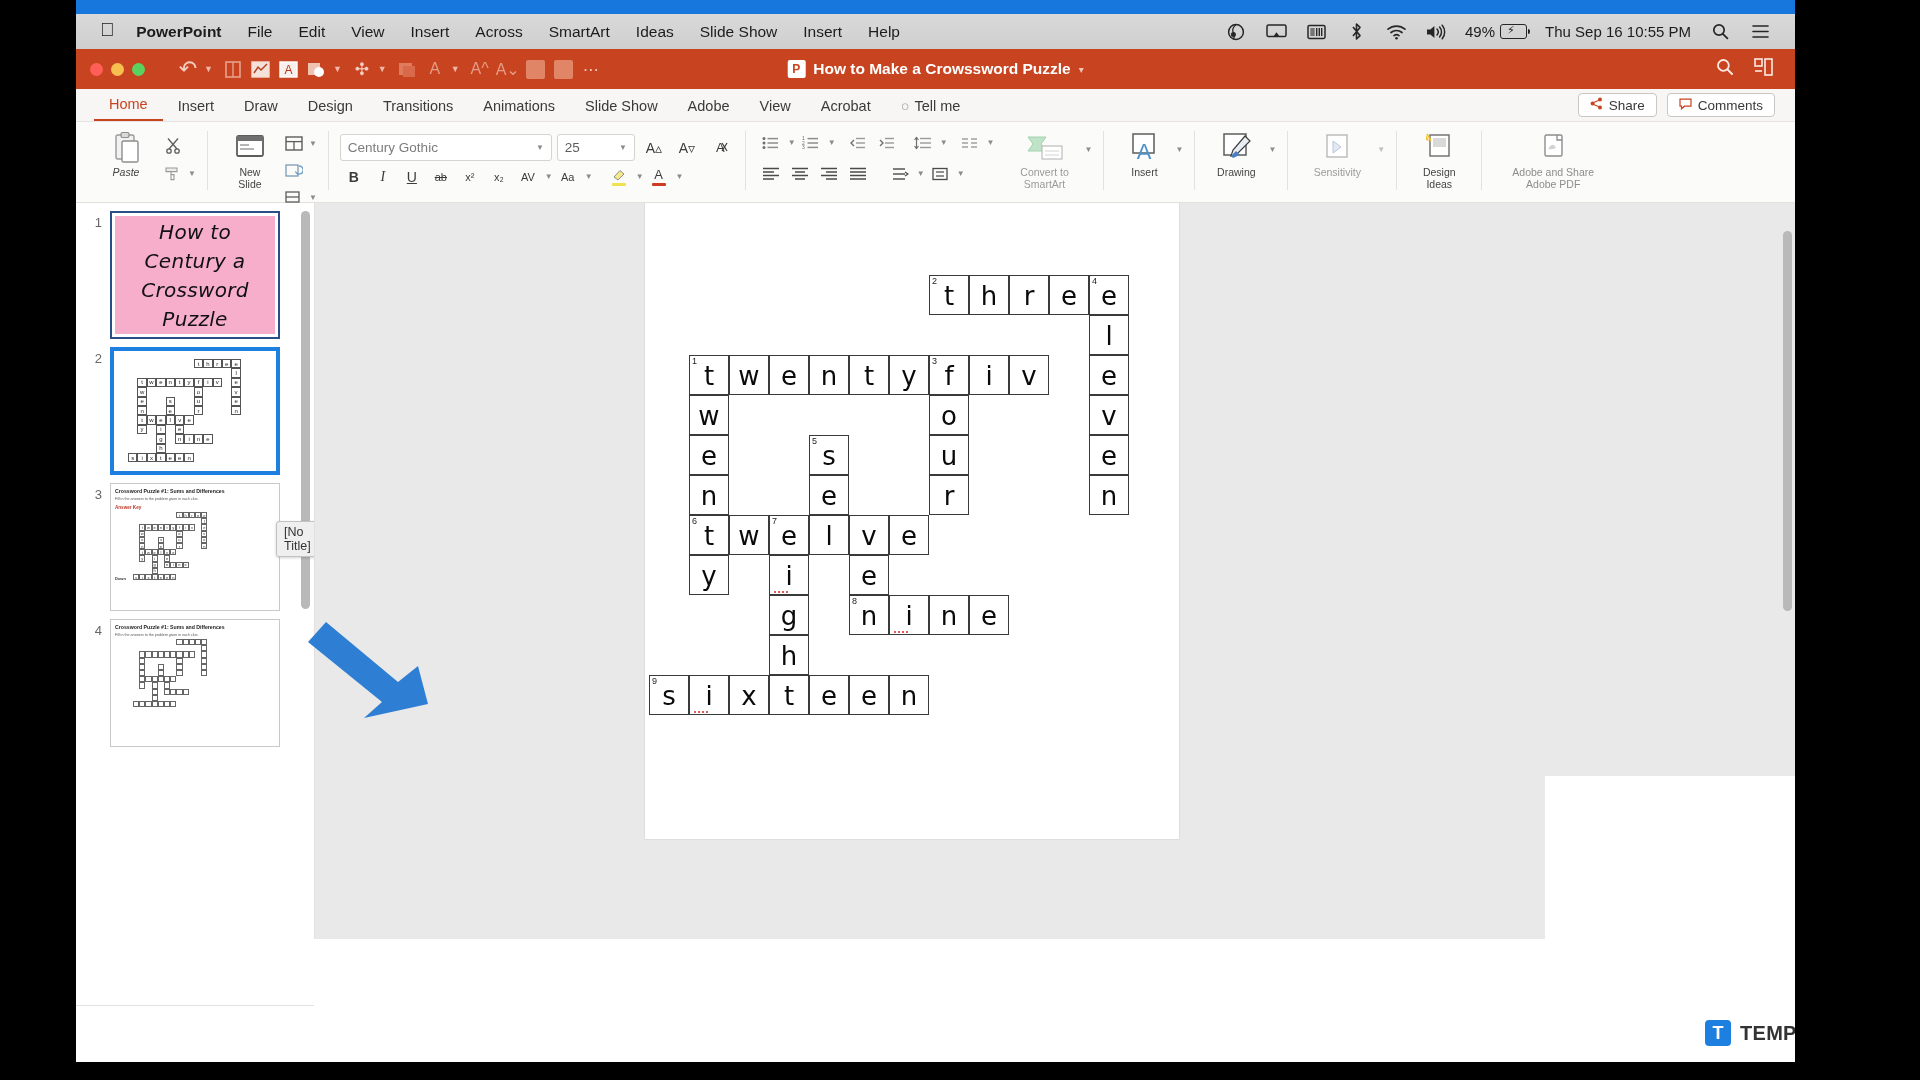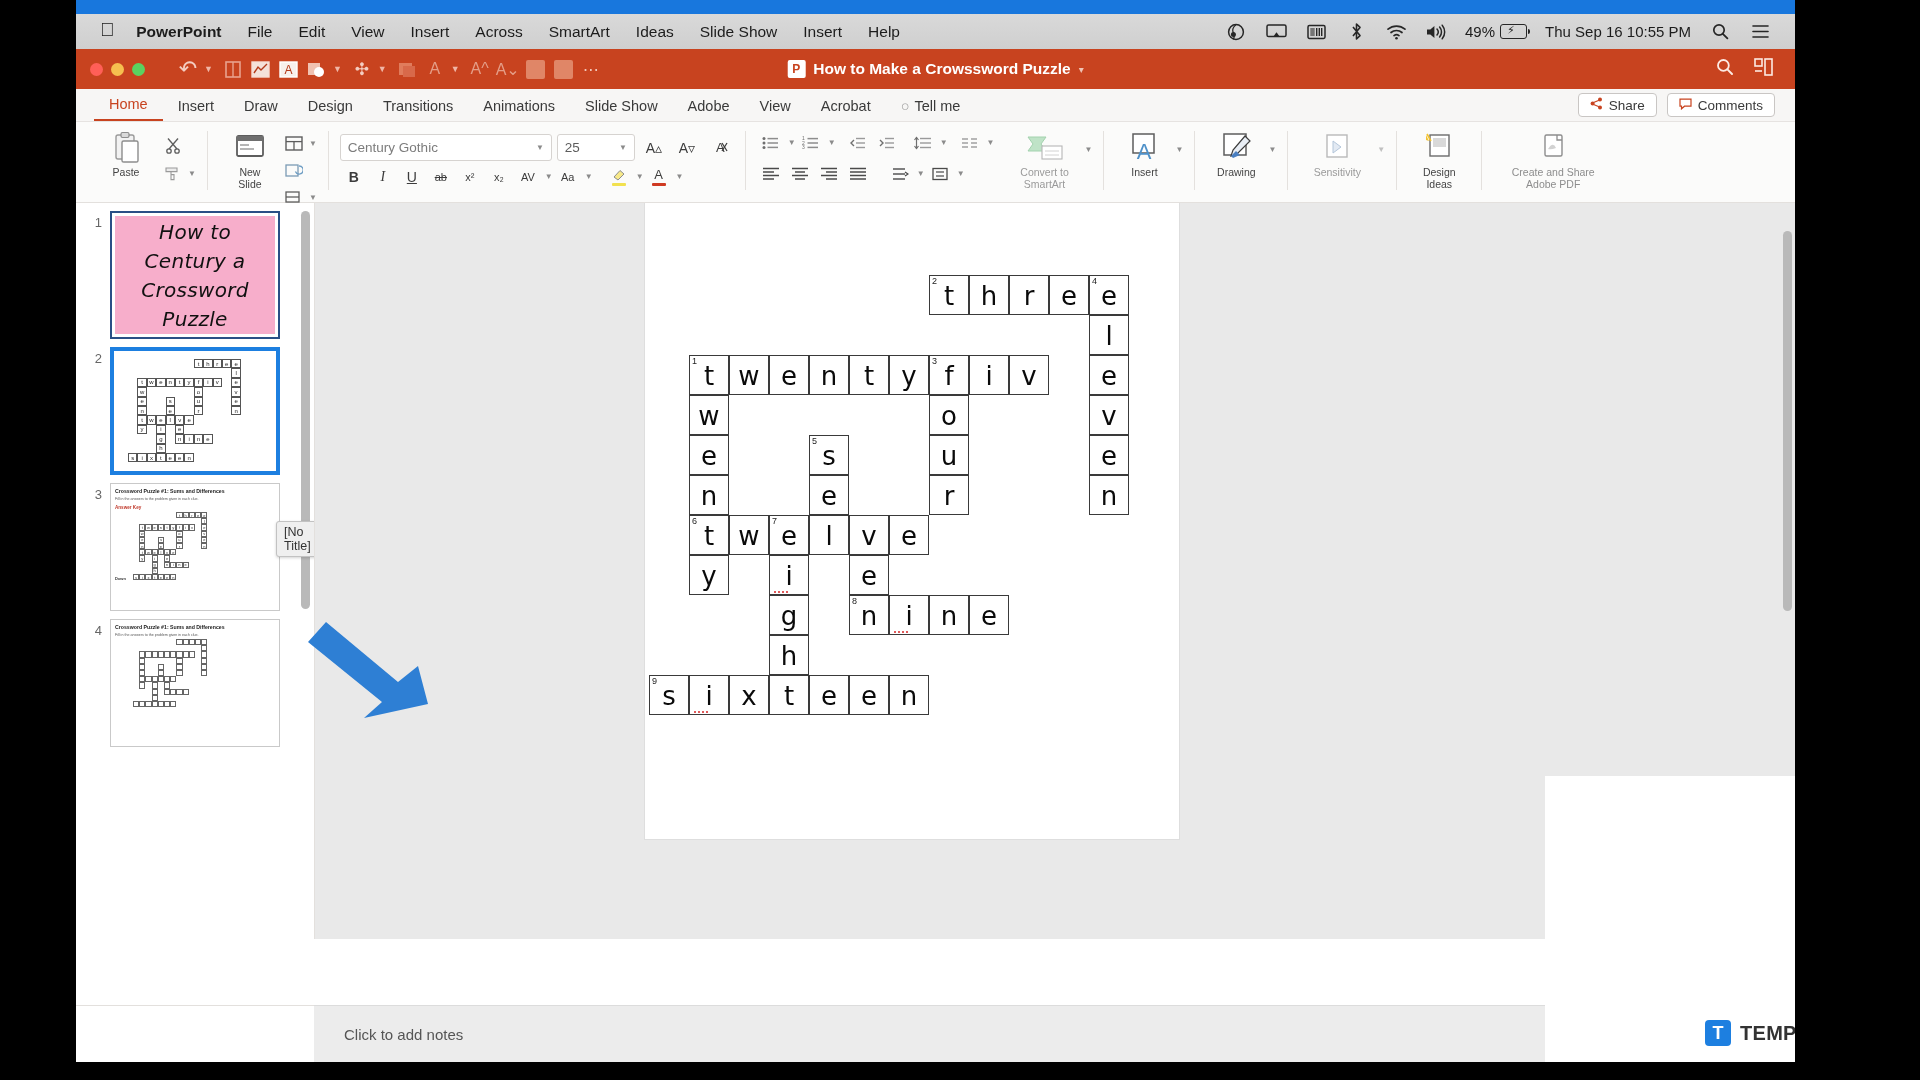--- a/index.html
+++ b/index.html
@@ -349,21 +349,21 @@
               </svg>
           </span>
           <span>Comments</span>
         </div>
       </div>
     </div>
 
     <div class="ribbon">
 
       <div class="rgroup" style="padding-left:16px;">
-        <div class="rbtn" style="min-width:58px;">
+        <div class="rbtn" style="min-width:58px;font-style:italic;">
           <div class="gl">
             <svg width="30" height="34" viewBox="0 0 30 34">
               <rect x="5" y="4" width="18" height="24" rx="2" fill="#f2f2f2" stroke="#9a9a9a" stroke-width="1.4"></rect>
               <rect x="10" y="1.5" width="8" height="5" rx="1.4" fill="#d9d9d9" stroke="#8d8d8d" stroke-width="1.2"></rect>
               <rect x="11" y="10" width="16" height="21" rx="1.6" fill="#fff" stroke="#8d8d8d" stroke-width="1.4"></rect>
             </svg>
           </div>
           <div class="lb">Paste</div>
         </div>
         <div style="display:flex;flex-direction:column;justify-content:center;padding-top:6px;gap:4px;">
@@ -687,21 +687,21 @@
       <div class="rgroup" style="padding-top:5px;">
         <div class="rbtn wide" style="min-width:110px;">
           <div class="gl">
             <svg width="32" height="30" viewBox="0 0 32 30">
               <rect x="8" y="2" width="17" height="21" rx="1.5" fill="#fff" stroke="#8d8d8d" stroke-width="1.4"></rect>
               <path d="M20 2 v5 h5" fill="none" stroke="#8d8d8d" stroke-width="1.3"></path>
               <path d="M11 16 q5 -8 8 -1 q-5 2 -8 1 z" fill="#d2d2d2"></path>
             </svg>
           </div>
           <div class="lb" style="color:#8d8d8d;">
-            <span>Create and Share</span><br>
+            <span>Adobe and Share</span><br>
             <span>Adobe PDF</span>
           </div>
         </div>
       </div>
     </div>
 
     <div class="mainarea">
 
       <div class="slidepanel">
         <div id="thumbs-container">
@@ -1265,23 +1265,20 @@
                 <span class="ltr">n</span>
               </div>
             </div>
         </div>
         <div class="vscroll-edit">
           <div class="vthumb" style="top:20px;height:380px;"></div>
         </div>
       </div>
     </div>
 
-    <div class="notesbar">
-      <div class="notestext">Click to add notes</div>
-    </div>
 
     <div style="position:absolute;left:0;bottom:0;width:238px;height:56px;background:#fff;
                 border-top:1px solid #e3e0dd;"></div>
   </div>
 
   <svg class="arrow" style="left:240px;top:610px;" width="200" height="120" viewBox="0 0 200 120">
     <path d="M198 112 L188 74 L168 90 L96 30 L78 50 L152 110 L134 126 Z" fill="#2e7fd4" transform="translate(-10,-18)"></path>
   </svg>
 
   <div class="whitebox" style="left:1545px;top:776px;width:250px;height:286px;"></div>

